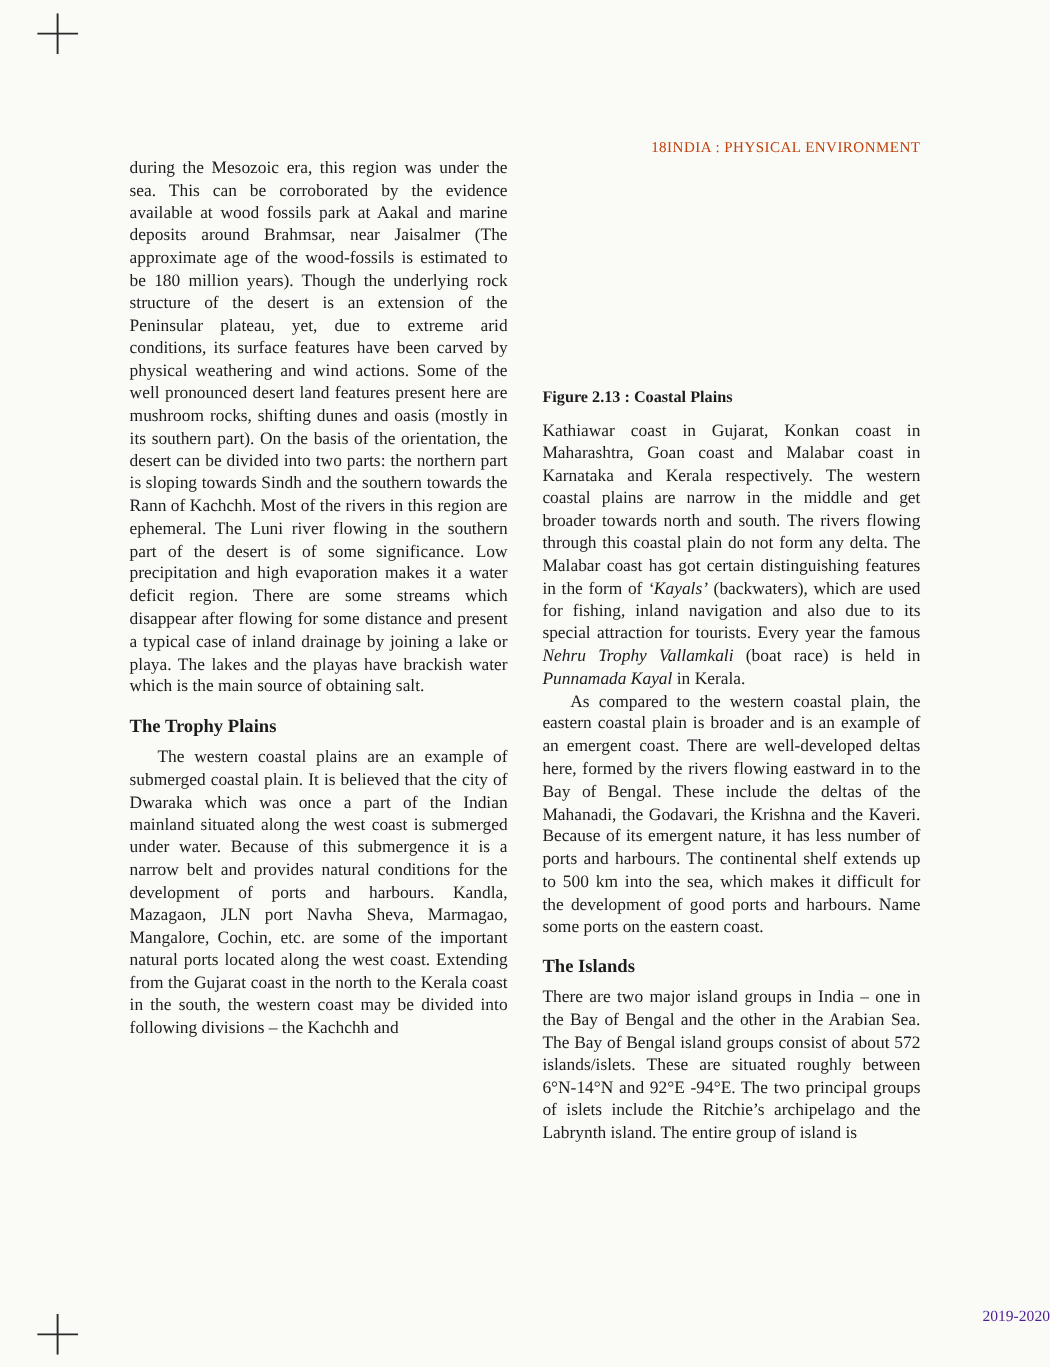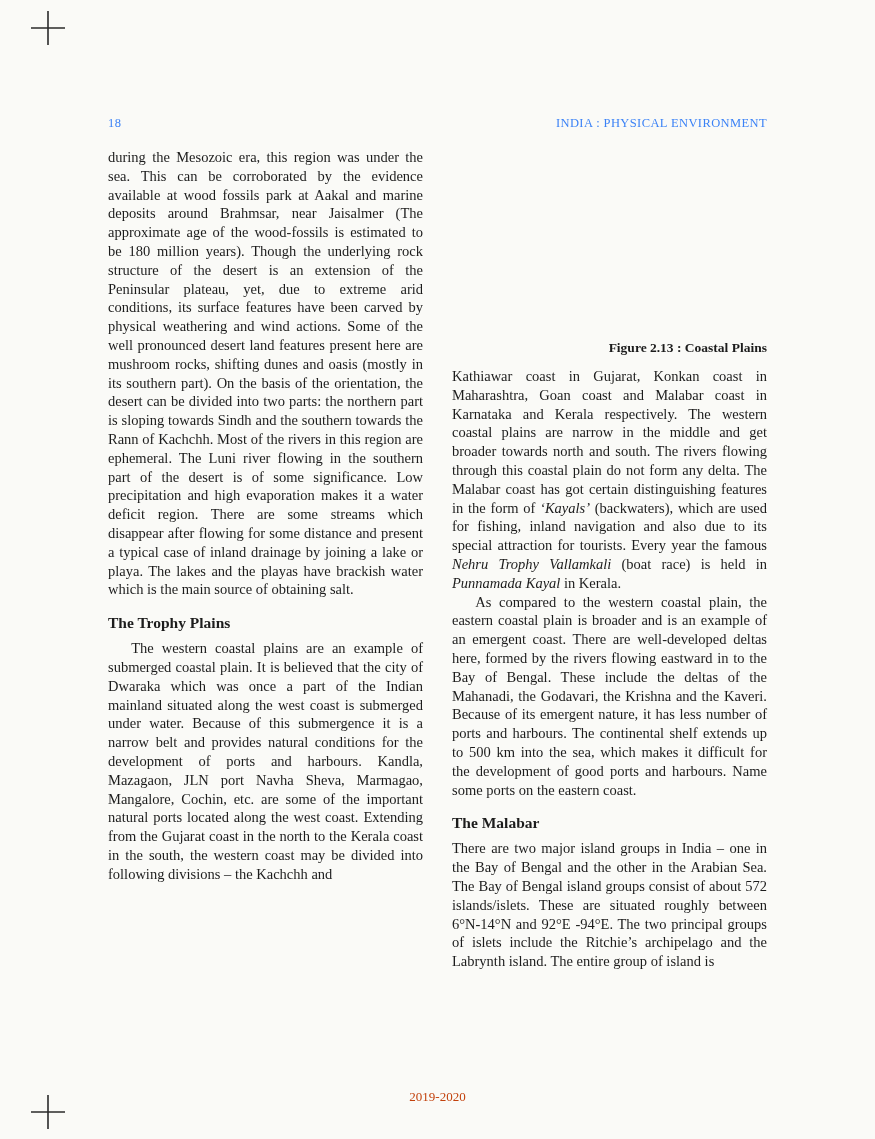--- a/index.html
+++ b/index.html
@@ -23,30 +23,29 @@
   .crop-mark.top { left: 31px; top: 11px; }
   .crop-mark.bottom { left: 31px; top: 1095px; }
   .content {
     position: absolute;
     left: 108px;
     top: 116px;
     width: 659px;
   }
   .page-header {
     display: flex;
-    justify-content: space-between;
+    justify-content: flex-end;
     align-items: baseline;
     font-size: 12.5px;
     letter-spacing: 0.4px;
-    color: #3b82f6;
+    color: #c2410c;
   }
   .columns {
     display: flex;
     gap: 29px;
-    margin-top: 17px;
   }
   .col {
     width: 315px;
   }
   p.body-text {
     margin: 0;
     font-size: 14.5px;
     line-height: 18.8px;
     text-align: justify;
   }
@@ -58,31 +57,31 @@
     font-weight: bold;
     margin: 14px 0 7px 0;
     line-height: 19px;
   }
   .figure-space {
     height: 192px;
   }
   .figure-caption {
     font-size: 13.5px;
     font-weight: bold;
-    text-align: right;
+    text-align: left;
     margin-bottom: 11px;
   }
   .page-footer {
     position: absolute;
     left: 0;
     top: 1089px;
     width: 100%;
-    text-align: center;
+    text-align: right;
     font-size: 13px;
-    color: #c2410c;
+    color: #4c1d95;
   }
 </style>
 </head>
 <body>
 
 <div class="crop-mark top">
   <svg width="34" height="34">
     <line x1="0" y1="17" x2="34" y2="17" stroke="#2a2a2a" stroke-width="1.6"></line>
     <line x1="17" y1="0" x2="17" y2="34" stroke="#2a2a2a" stroke-width="1.6"></line>
   </svg>
@@ -108,20 +107,20 @@
       <p class="body-text">during the Mesozoic era, this region was under the sea. This can be corroborated by the evidence available at wood fossils park at Aakal and marine deposits around Brahmsar, near Jaisalmer (The approximate age of the wood-fossils is estimated to be 180 million years). Though the underlying rock structure of the desert is an extension of the Peninsular plateau, yet, due to extreme arid conditions, its surface features have been carved by physical weathering and wind actions. Some of the well pronounced desert land features present here are mushroom rocks, shifting dunes and oasis (mostly in its southern part). On the basis of the orientation, the desert can be divided into two parts: the northern part is sloping towards Sindh and the southern towards the Rann of Kachchh. Most of the rivers in this region are ephemeral. The Luni river flowing in the southern part of the desert is of some significance. Low precipitation and high evaporation makes it a water deficit region. There are some streams which disappear after flowing for some distance and present a typical case of inland drainage by joining a lake or playa. The lakes and the playas have brackish water which is the main source of obtaining salt.</p>
       <h2 class="section-heading">The Trophy Plains</h2>
       <p class="body-text indent">The western coastal plains are an example of submerged coastal plain. It is believed that the city of Dwaraka which was once a part of the Indian mainland situated along the west coast is submerged under water. Because of this submergence it is a narrow belt and provides natural conditions for the development of ports and harbours. Kandla, Mazagaon, JLN port Navha Sheva, Marmagao, Mangalore, Cochin, etc. are some of the important natural ports located along the west coast. Extending from the Gujarat coast in the north to the Kerala coast in the south, the western coast may be divided into following divisions – the Kachchh and</p>
     </div>
 
     <div class="col">
       <div class="figure-space"></div>
       <div class="figure-caption">Figure 2.13 : Coastal Plains</div>
       <p class="body-text"><span>Kathiawar coast in Gujarat, Konkan coast in Maharashtra, Goan coast and Malabar coast in Karnataka and Kerala respectively.  The western coastal plains are narrow in the middle and get broader towards north and south. The rivers flowing through this coastal plain do not form any delta. The Malabar coast  has got certain distinguishing features in the form of </span><span style="font-style: italic;">‘Kayals’</span><span> (backwaters), which are used for fishing, inland navigation and also due to its special attraction for tourists. Every year the famous </span><span style="font-style: italic;">Nehru Trophy Vallamkali</span><span> (boat race) is held in </span><span style="font-style: italic;">Punnamada Kayal</span><span> in Kerala.</span></p>
       <p class="body-text indent">As compared to the western coastal plain, the eastern coastal plain is broader and is an example of an emergent coast. There are well-developed deltas here, formed by the rivers flowing eastward in to the Bay of Bengal. These include the deltas of the Mahanadi, the Godavari, the Krishna and the Kaveri. Because of its emergent nature, it has less number of ports and harbours. The continental shelf extends up to 500 km into the sea, which makes it difficult for the development of good ports and harbours. Name some ports on the eastern coast.</p>
-      <h2 class="section-heading">The Malabar</h2>
+      <h2 class="section-heading">The Islands</h2>
       <p class="body-text">There are two major island groups in India – one in the Bay of Bengal and the other in the Arabian Sea. The Bay of Bengal island groups consist of about 572 islands/islets. These are situated roughly between 6°N-14°N and 92°E -94°E. The two principal groups of islets include the Ritchie’s archipelago and the Labrynth island. The entire group of island is</p>
     </div>
 
   </div>
 </div>
 
 <div class="page-footer">2019-2020</div>
 
 </body></html>

